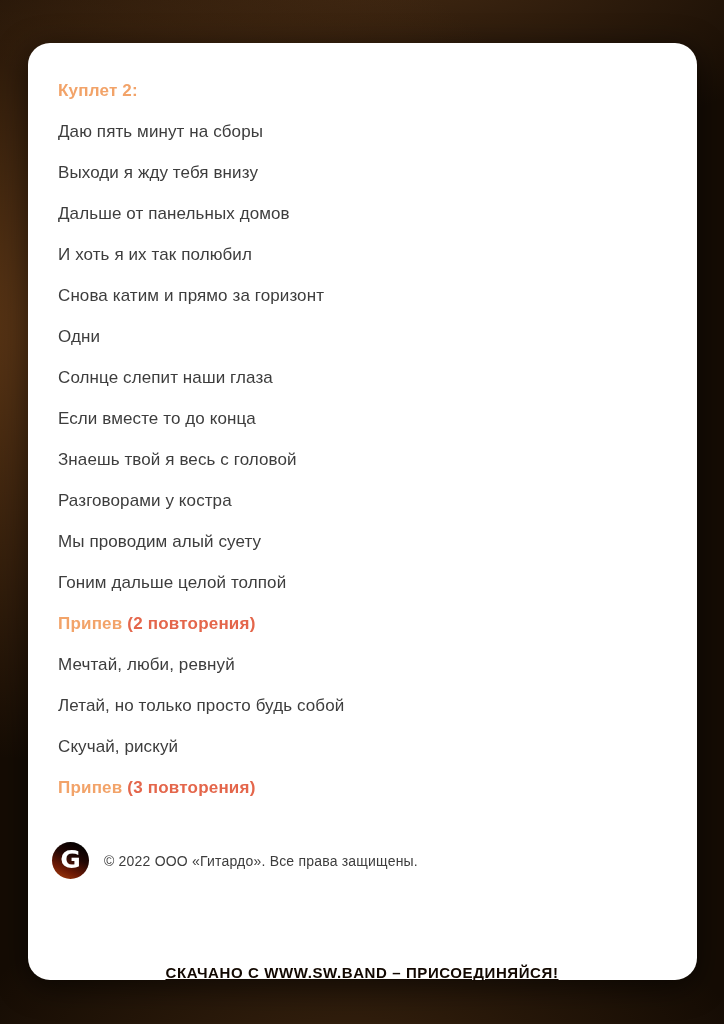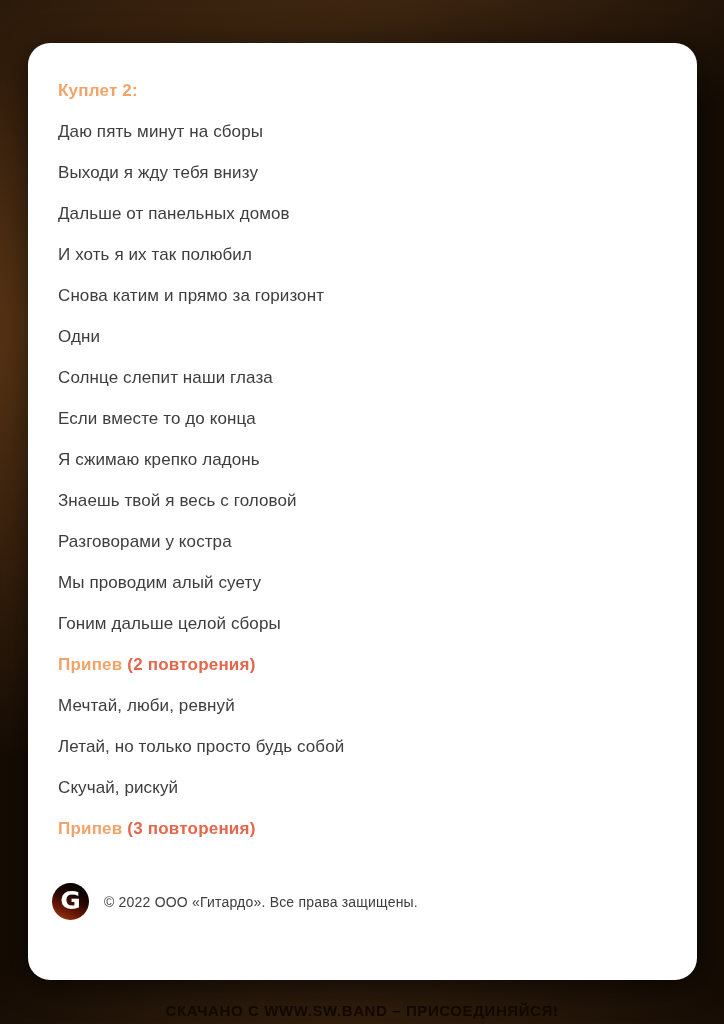--- a/index.html
+++ b/index.html
@@ -55,48 +55,48 @@
     transform: translateY(-1px);
   }
   .copyright {
     font-size: 14px;
     color: var(--text-color, #3d3d3d);
     letter-spacing: 0.2px;
   }
   .watermark {
     position: absolute;
     left: 0; right: 0;
-    top: 1002px;
+    top: 964px;
     text-align: center;
     font-size: 15px;
     font-weight: bold;
     letter-spacing: 0.6px;
     color: #120801;
     white-space: nowrap;
+    text-decoration: underline;
   }
 </style>
 </head>
 <body>
 
 <div class="card">
 
   <div class="row hdr">Куплет 2:</div>
   <div class="row">Даю пять минут на сборы</div>
   <div class="row">Выходи я жду тебя внизу</div>
   <div class="row">Дальше от панельных домов</div>
   <div class="row">И хоть я их так полюбил</div>
   <div class="row">Снова катим и прямо за горизонт</div>
   <div class="row">Одни</div>
   <div class="row">Солнце слепит наши глаза</div>
   <div class="row">Если вместе то до конца</div>
-  <div class="row">Я сжимаю крепко ладонь</div>
   <div class="row">Знаешь твой я весь с головой</div>
   <div class="row">Разговорами у костра</div>
   <div class="row">Мы проводим алый суету</div>
-  <div class="row">Гоним дальше целой сборы</div>
+  <div class="row">Гоним дальше целой толпой</div>
 
   <div class="row hdr">
     <span>Припев </span><span class="suffix">(2 повторения)</span>
   </div>
 
   <div class="row">Мечтай, люби, ревнуй</div>
   <div class="row">Летай, но только просто будь собой</div>
   <div class="row">Скучай, рискуй</div>
 
   <div class="row hdr">

